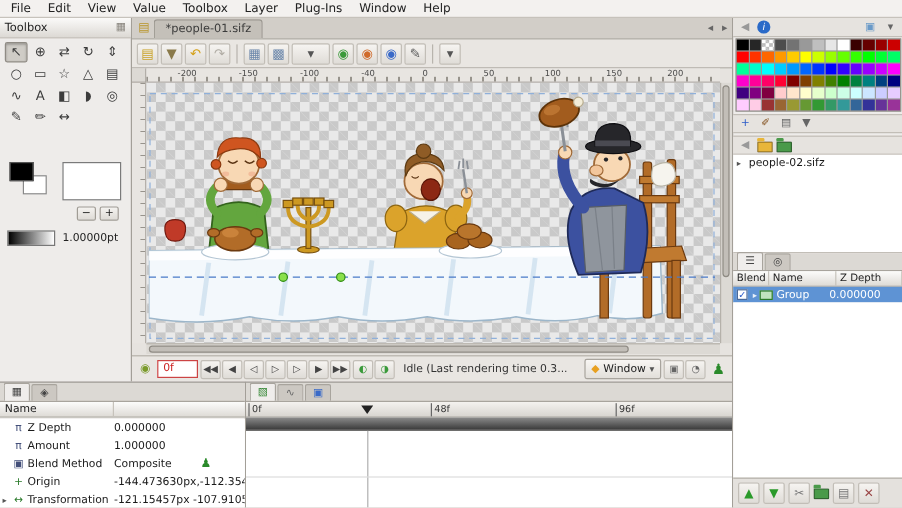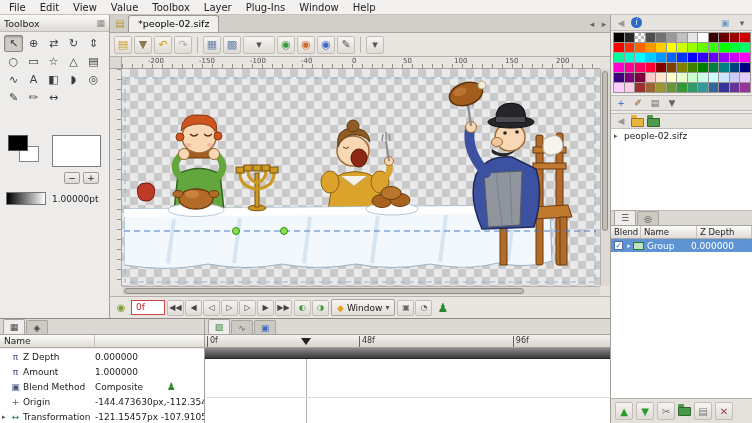--- a/index.html
+++ b/index.html
@@ -172,21 +172,21 @@
     </div>
     <div class="gradrow">
       <span class="grad"></span>
       <span class="ptval">1.00000pt</span>
     </div>
   </div>
 
   <div class="canvaswin">
     <div class="tabbar">
       <span class="tabicon">▤</span>
-      <span class="ctab active"><span>*people-02.sifz</span></span>
+      <span class="ctab"><span>*people-01.sifz</span></span>
       <span class="tabnav first">◂</span>
       <span class="tabnav">▸</span>
     </div>
     <div id="ctoolbar" class="ctoolbar">
         <span class="cbtn" style="color: rgb(201, 162, 39);">▤</span>
         <span class="cbtn" style="color: rgb(138, 122, 74);">▼</span>
         <span class="cbtn" style="color: rgb(212, 160, 23);">↶</span>
         <span class="cbtn" style="color: rgb(176, 172, 164);">↷</span>
         <span class="csep"></span>
         <span class="cbtn" style="color: rgb(106, 134, 170);">▦</span>
@@ -333,20 +333,21 @@
           <span class="tbtn">◁</span>
           <span class="tbtn">▷</span>
           <span class="tbtn">▷</span>
           <span class="tbtn">▶</span>
           <span class="tbtn">▶▶</span>
         </span>
       <span id="locks" class="locks">
           <span class="tbtn" style="color: rgb(58, 154, 58);">◐</span>
           <span class="tbtn" style="color: rgb(58, 154, 58);">◑</span>
         </span>
+      <span class="status">Idle (Last rendering time 0.3...</span>
       <span class="interp">
         <span class="diamond">◆</span>
         <span>Window</span>
         <span class="darr">▾</span>
       </span>
       <span id="textra" class="textra">
           <span class="tbtn" style="color: rgb(102, 102, 102);">▣</span>
           <span class="tbtn" style="color: rgb(102, 102, 102);">◔</span>
         </span>
       <span class="animmode">♟</span>

